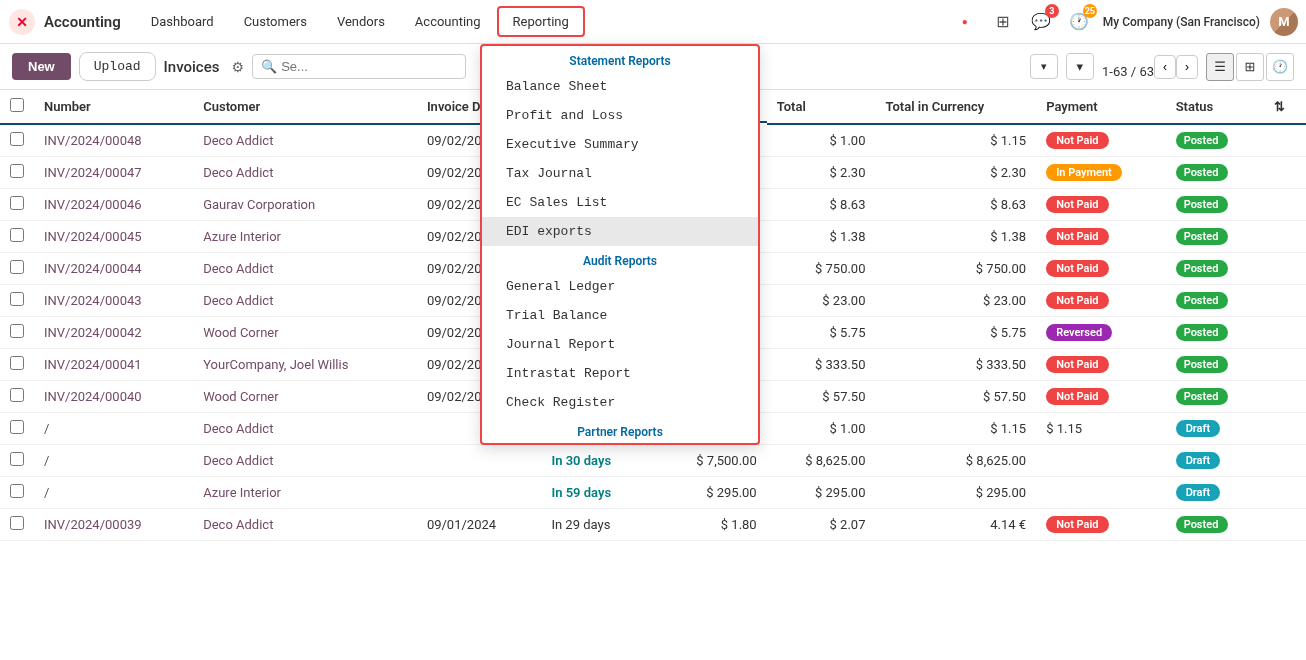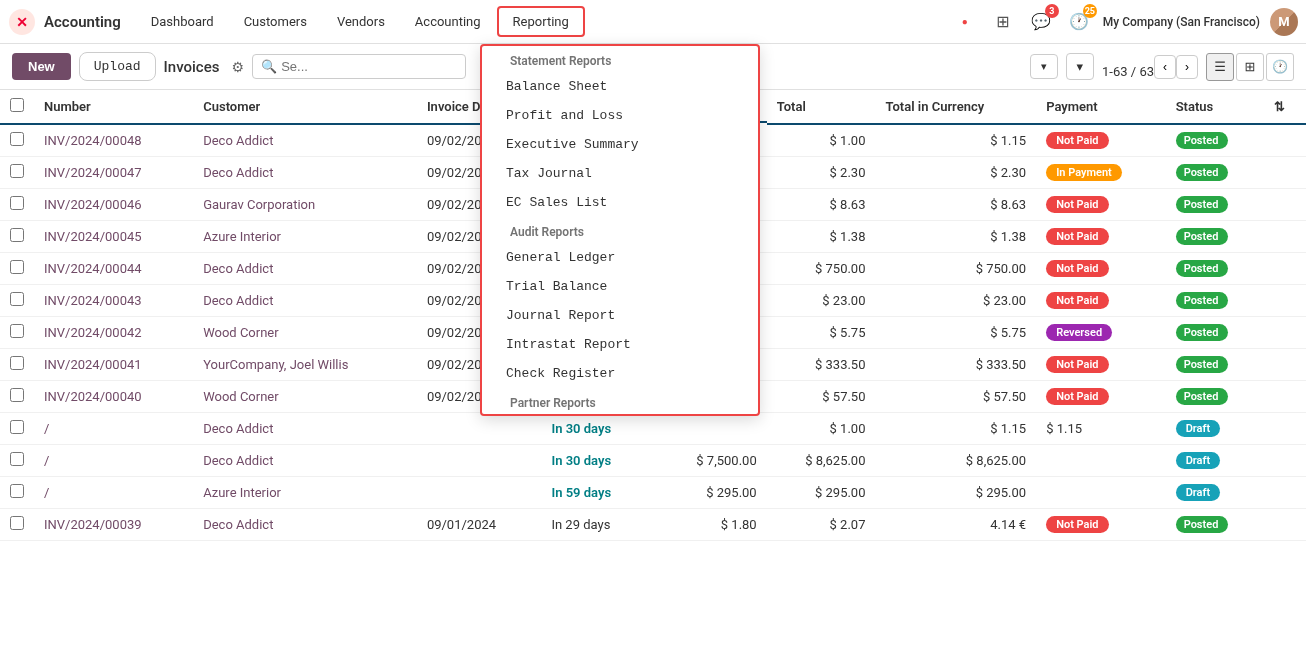--- a/index.html
+++ b/index.html
@@ -98,21 +98,21 @@
       border-radius: 4px;
       z-index: 200;
       box-shadow: 0 4px 16px rgba(0,0,0,0.15);
       overflow: hidden;
     }
     .dropdown-scroll {
       max-height: 460px;
       overflow-y: auto;
     }
     .menu-section-label {
-      padding: 8px 16px 4px 28px; font-size: 12px; color: #737373; font-weight: 600; text-transform: none;
+      padding: 8px 16px 4px 16px; font-size: 12px; color: #0369a1; font-weight: 600; text-transform: none; text-align: center;
     }
     .menu-item {
       padding: 7px 16px 7px 24px; cursor: pointer; color: #333; font-size: 13px; font-family: Liberation Mono, monospace;
     }
     .menu-item.active { background: #e8e8e8; font-weight: 500; }
 
     
     .nav-item.reporting-active {
       border: 2px solid #e44;
     }
@@ -357,20 +357,21 @@
 </div>
 
 <div class="reporting-dropdown">
   <div class="dropdown-scroll">
     <div class="menu-section-label">Statement Reports</div>
     <div class="menu-item">Balance Sheet</div>
     <div class="menu-item">Profit and Loss</div>
     <div class="menu-item">Executive Summary</div>
     <div class="menu-item">Tax Journal</div>
     <div class="menu-item">EC Sales List</div>
+    <div class="menu-item active">EDI exports</div>
     <div class="menu-section-label">Audit Reports</div>
     <div class="menu-item">General Ledger</div>
     <div class="menu-item">Trial Balance</div>
     <div class="menu-item">Journal Report</div>
     <div class="menu-item">Intrastat Report</div>
     <div class="menu-item">Check Register</div>
     <div class="menu-section-label">Partner Reports</div>
   </div>
 </div>
 

